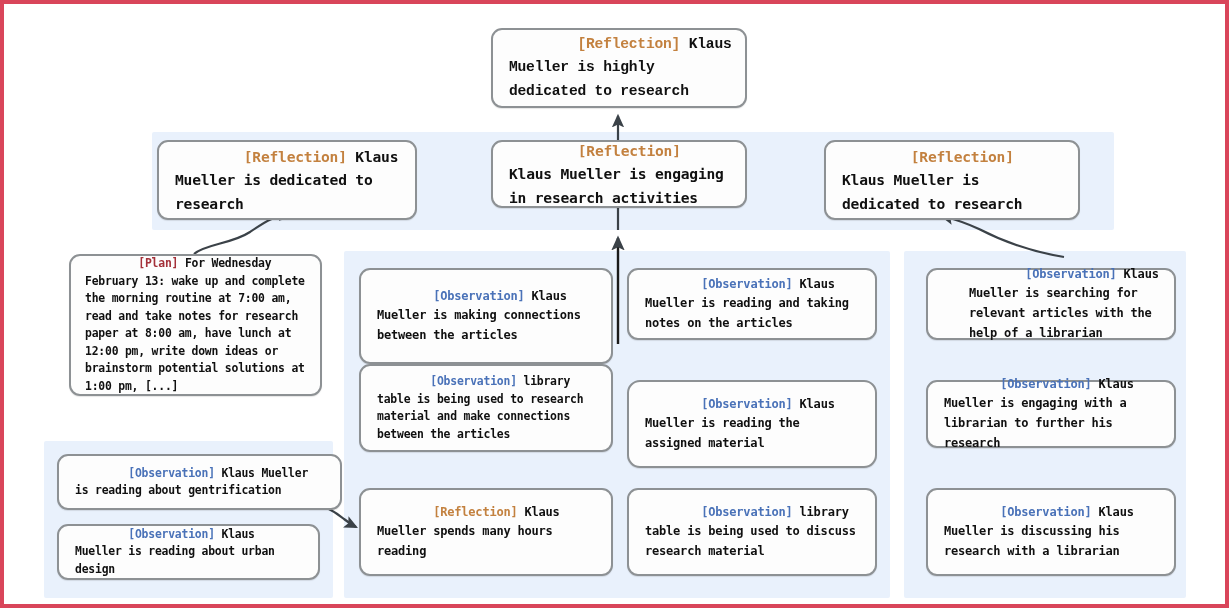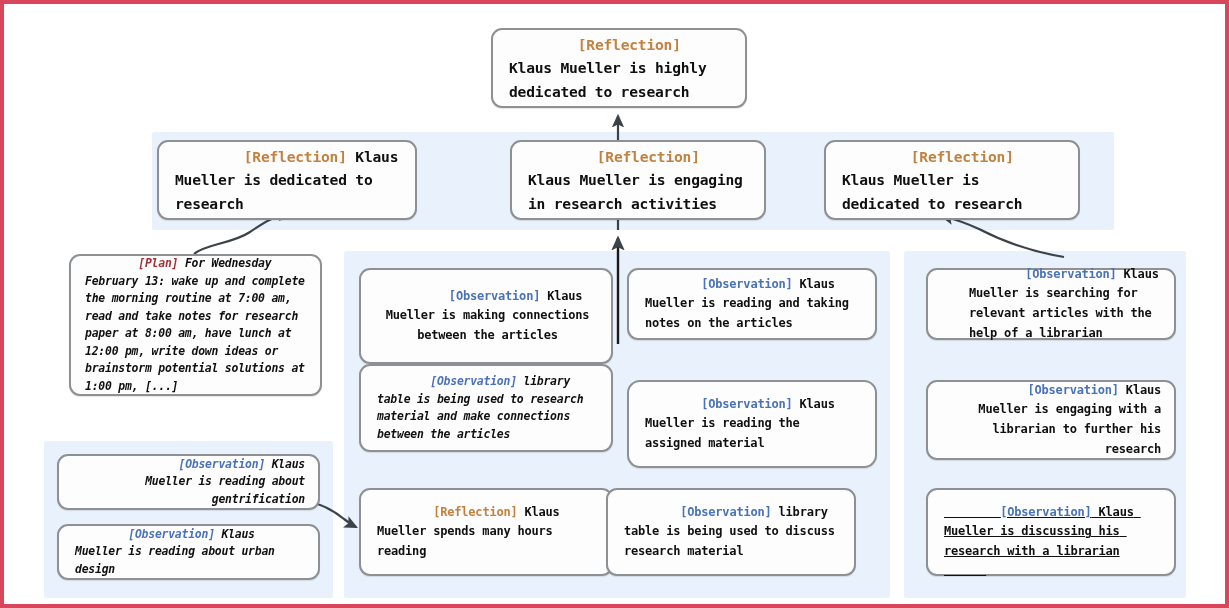--- a/index.html
+++ b/index.html
@@ -41,21 +41,21 @@
     box-shadow:0 1px 1px rgba(0,0,0,0.10);
   }
   .node .txt{
     display:block;
     width:100%;
     white-space:pre-wrap;
     word-break:normal;
   }
   .fs-big   .txt{font-size:14.6px;line-height:23.5px;}
   .fs-small .txt{font-size:12.0px;line-height:19.6px;}
-  .fs-tiny  .txt{font-size:11.4px;line-height:17.5px;font-style:italic;}
+  .fs-tiny  .txt{font-size:11.4px;line-height:17.5px;}
 
   .tag{font-weight:bold;}
   .tag-reflection{color:#c3813f;}
   .tag-observation{color:#4a72b8;}
   .tag-plan{color:#a4313a;}
 
   
   #arrows{position:absolute;left:0;top:0;width:1229px;height:608px;pointer-events:none;}
 
   
@@ -93,51 +93,51 @@
 
       <path d="M614,340 L614,234" stroke="#1a1a1a" stroke-width="2.4" fill="none" marker-end="url(#ah)"></path>
 
       <path d="M190,250 C201,240 228,240 246,228 C262,217 272,210 287,213" stroke="#3b4248" stroke-width="2.2" fill="none" marker-end="url(#ah)"></path>
 
       <path d="M1060,253 C1030,248 1000,238 975,225 C962,219 950,215 938,212" stroke="#3b4248" stroke-width="2.2" fill="none" marker-end="url(#ah)"></path>
 
       <path d="M305,498 C318,500 330,507 340,515 C344,518 348,521 352,523" stroke="#3b4248" stroke-width="2.2" fill="none" marker-end="url(#ah)"></path>
     </svg>
 
-    <div class="node fs-big" style="left: 487px; top: 24px; width: 256px; height: 80px; background: rgb(253, 253, 253); border-color: rgb(141, 145, 148);">
+    <div class="node fs-big" style="left: 487px; top: 24px; width: 256px; height: 80px; background: rgb(253, 253, 253); border-color: rgb(141, 145, 148); font-family: Liberation Mono, monospace;">
       <span class="txt">
         <span class="tag tag-reflection" style="color: rgb(195, 129, 63);">[Reflection]</span><span> Klaus Mueller is highly dedicated to research</span>
       </span>
     </div>
 
     <div class="node fs-big" style="left: 153px; top: 136px; width: 260px; height: 80px; background: rgb(253, 253, 253); border-color: rgb(141, 145, 148);">
       <span class="txt">
         <span class="tag tag-reflection" style="color: rgb(195, 129, 63);">[Reflection]</span><span> Klaus Mueller is dedicated to research</span>
       </span>
     </div>
 
-    <div class="node fs-big" style="left: 506px; top: 136px; width: 256px; height: 80px; background: rgb(253, 253, 253); border-color: rgb(141, 145, 148);">
+    <div class="node fs-big" style="left: 487px; top: 136px; width: 256px; height: 68px; background: rgb(253, 253, 253); border-color: rgb(141, 145, 148);">
       <span class="txt">
         <span class="tag tag-reflection" style="color: rgb(195, 129, 63);">[Reflection]</span><span> Klaus Mueller is engaging in research activities</span>
       </span>
     </div>
 
     <div class="node fs-big" style="left: 820px; top: 136px; width: 256px; height: 80px; background: rgb(253, 253, 253); border-color: rgb(141, 145, 148);">
       <span class="txt">
         <span class="tag tag-reflection" style="color: rgb(195, 129, 63);">[Reflection]</span><span> Klaus Mueller is dedicated to research</span>
       </span>
     </div>
 
     <div class="node fs-tiny" style="left: 65px; top: 250px; width: 253px; height: 142px; padding: 9px 12px 9px 14px; background: rgb(253, 253, 253); border-color: rgb(141, 145, 148);">
       <span class="txt">
         <span class="tag tag-plan" style="color: rgb(164, 49, 58);">[Plan]</span><span> For Wednesday February 13: wake up and complete the morning routine at 7:00 am, read and take notes for research paper at 8:00 am, have lunch at 12:00 pm, write down ideas or brainstorm potential solutions at 1:00 pm, [...]</span>
       </span>
     </div>
 
-    <div class="node fs-small" style="left: 355px; top: 264px; width: 254px; height: 96px; background: rgb(253, 253, 253); border-color: rgb(141, 145, 148); text-align: center;">
+    <div class="node fs-small" style="left: 355px; top: 264px; width: 254px; height: 96px; background: rgb(253, 253, 253); border-color: rgb(141, 145, 148);">
       <span class="txt">
         <span class="tag tag-observation" style="color: rgb(74, 114, 184);">[Observation]</span><span> Klaus Mueller is making connections between the articles</span>
       </span>
     </div>
 
     <div class="node fs-tiny" style="left: 355px; top: 360px; width: 254px; height: 88px; background: rgb(253, 253, 253); border-color: rgb(141, 145, 148);">
       <span class="txt">
         <span class="tag tag-observation" style="color: rgb(74, 114, 184);">[Observation]</span><span> library table is being used to research material and make connections between the articles</span>
       </span>
     </div>
@@ -153,45 +153,45 @@
         <span class="tag tag-observation" style="color: rgb(74, 114, 184);">[Observation]</span><span> Klaus Mueller is reading and taking notes on the articles</span>
       </span>
     </div>
 
     <div class="node fs-small" style="left: 623px; top: 376px; width: 250px; height: 88px; background: rgb(253, 253, 253); border-color: rgb(141, 145, 148); border-radius: 13px;">
       <span class="txt">
         <span class="tag tag-observation" style="color: rgb(74, 114, 184);">[Observation]</span><span> Klaus Mueller is reading the assigned material</span>
       </span>
     </div>
 
-    <div class="node fs-small" style="left: 602px; top: 484px; width: 250px; height: 88px; background: rgb(253, 253, 253); border-color: rgb(141, 145, 148);">
+    <div class="node fs-small" style="left: 623px; top: 484px; width: 250px; height: 88px; background: rgb(253, 253, 253); border-color: rgb(141, 145, 148);">
       <span class="txt">
         <span class="tag tag-observation" style="color: rgb(74, 114, 184);">[Observation]</span><span> library table is being used to discuss research material</span>
       </span>
     </div>
 
     <div class="node fs-small" style="left: 922px; top: 264px; width: 250px; height: 72px; background: rgb(253, 253, 253); border-color: rgb(141, 145, 148); padding-left: 41px;">
       <span class="txt">
         <span class="tag tag-observation" style="color: rgb(74, 114, 184);">[Observation]</span><span> Klaus Mueller is searching for relevant articles with the help of a librarian</span>
       </span>
     </div>
 
-    <div class="node fs-small" style="left: 922px; top: 376px; width: 250px; height: 80px; background: rgb(253, 253, 253); border-color: rgb(141, 145, 148); text-align: right;">
+    <div class="node fs-small" style="left: 922px; top: 376px; width: 250px; height: 68px; background: rgb(253, 253, 253); border-color: rgb(141, 145, 148);">
       <span class="txt">
         <span class="tag tag-observation" style="color: rgb(74, 114, 184);">[Observation]</span><span> Klaus Mueller is engaging with a librarian to further his research</span>
       </span>
     </div>
 
-    <div class="node fs-small" style="left: 922px; top: 484px; width: 250px; height: 88px; background: rgb(253, 253, 253); border-color: rgb(141, 145, 148); text-decoration: underline;">
+    <div class="node fs-small" style="left: 922px; top: 484px; width: 250px; height: 88px; background: rgb(253, 253, 253); border-color: rgb(141, 145, 148);">
       <span class="txt">
         <span class="tag tag-observation" style="color: rgb(74, 114, 184);">[Observation]</span><span> Klaus Mueller is discussing his research with a librarian</span>
       </span>
     </div>
 
-    <div class="node fs-tiny" style="left: 53px; top: 450px; width: 263px; height: 56px; background: rgb(253, 253, 253); border-color: rgb(141, 145, 148); text-align: right;">
+    <div class="node fs-tiny" style="left: 53px; top: 450px; width: 285px; height: 56px; background: rgb(253, 253, 253); border-color: rgb(141, 145, 148);">
       <span class="txt">
         <span class="tag tag-observation" style="color: rgb(74, 114, 184);">[Observation]</span><span> Klaus Mueller is reading about gentrification</span>
       </span>
     </div>
 
     <div class="node fs-tiny" style="left: 53px; top: 520px; width: 263px; height: 56px; background: rgb(253, 253, 253); border-color: rgb(141, 145, 148);">
       <span class="txt">
         <span class="tag tag-observation" style="color: rgb(74, 114, 184);">[Observation]</span><span> Klaus Mueller is reading about urban design</span>
       </span>
     </div>

